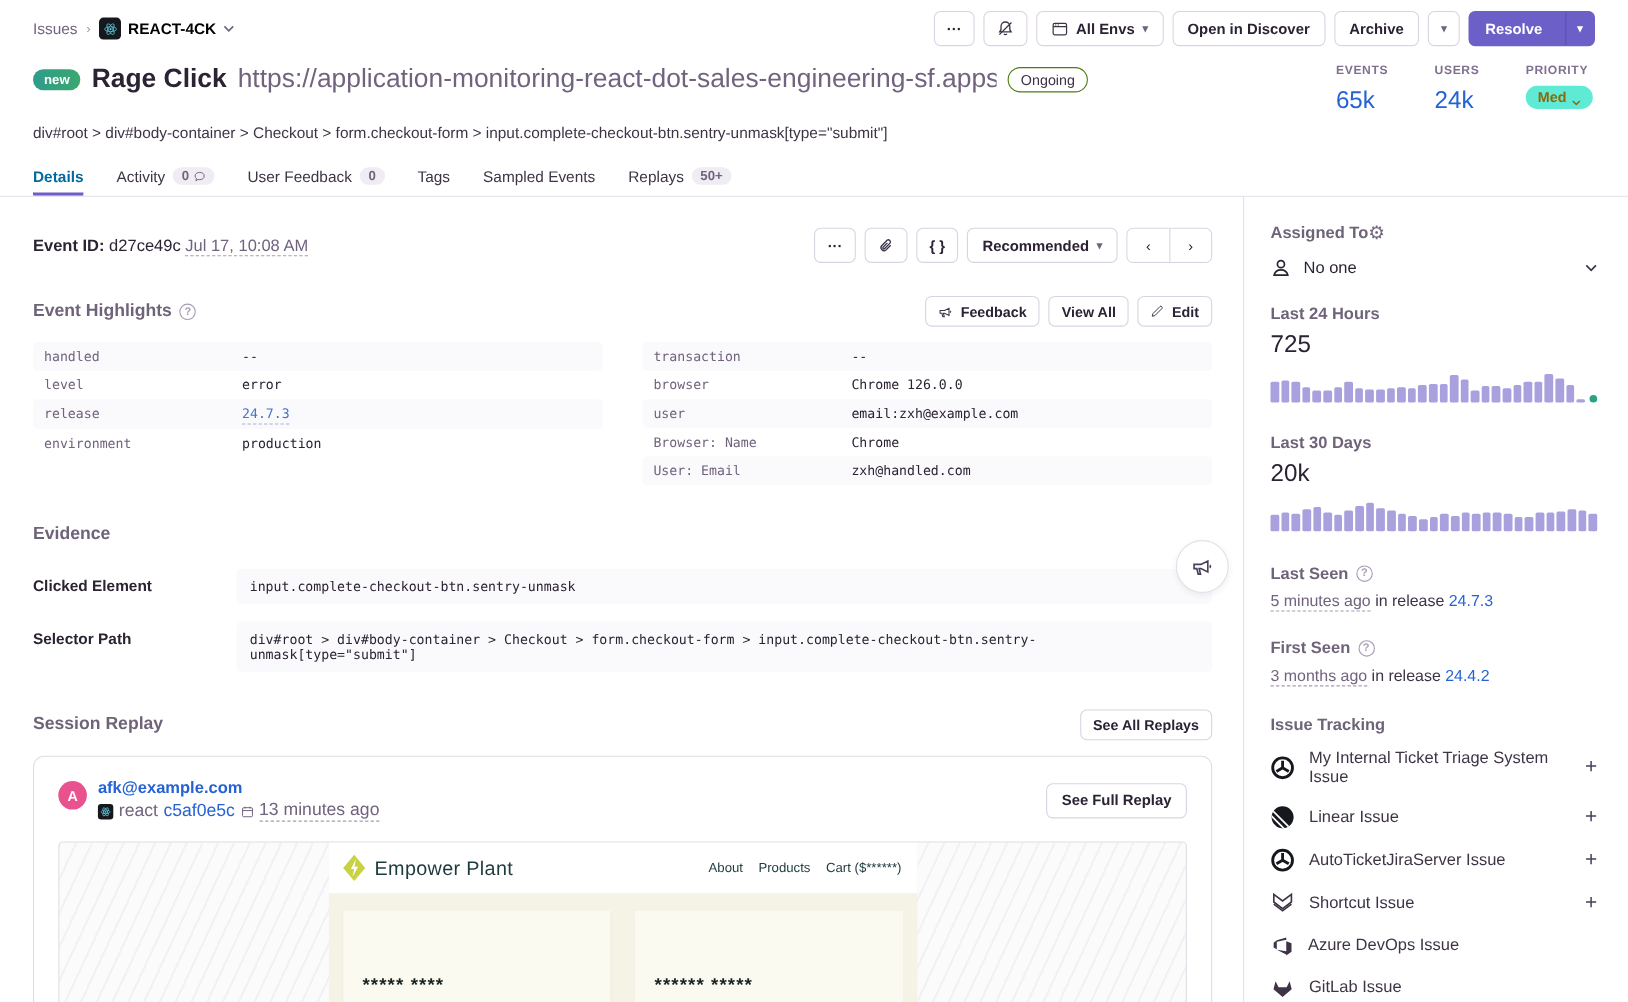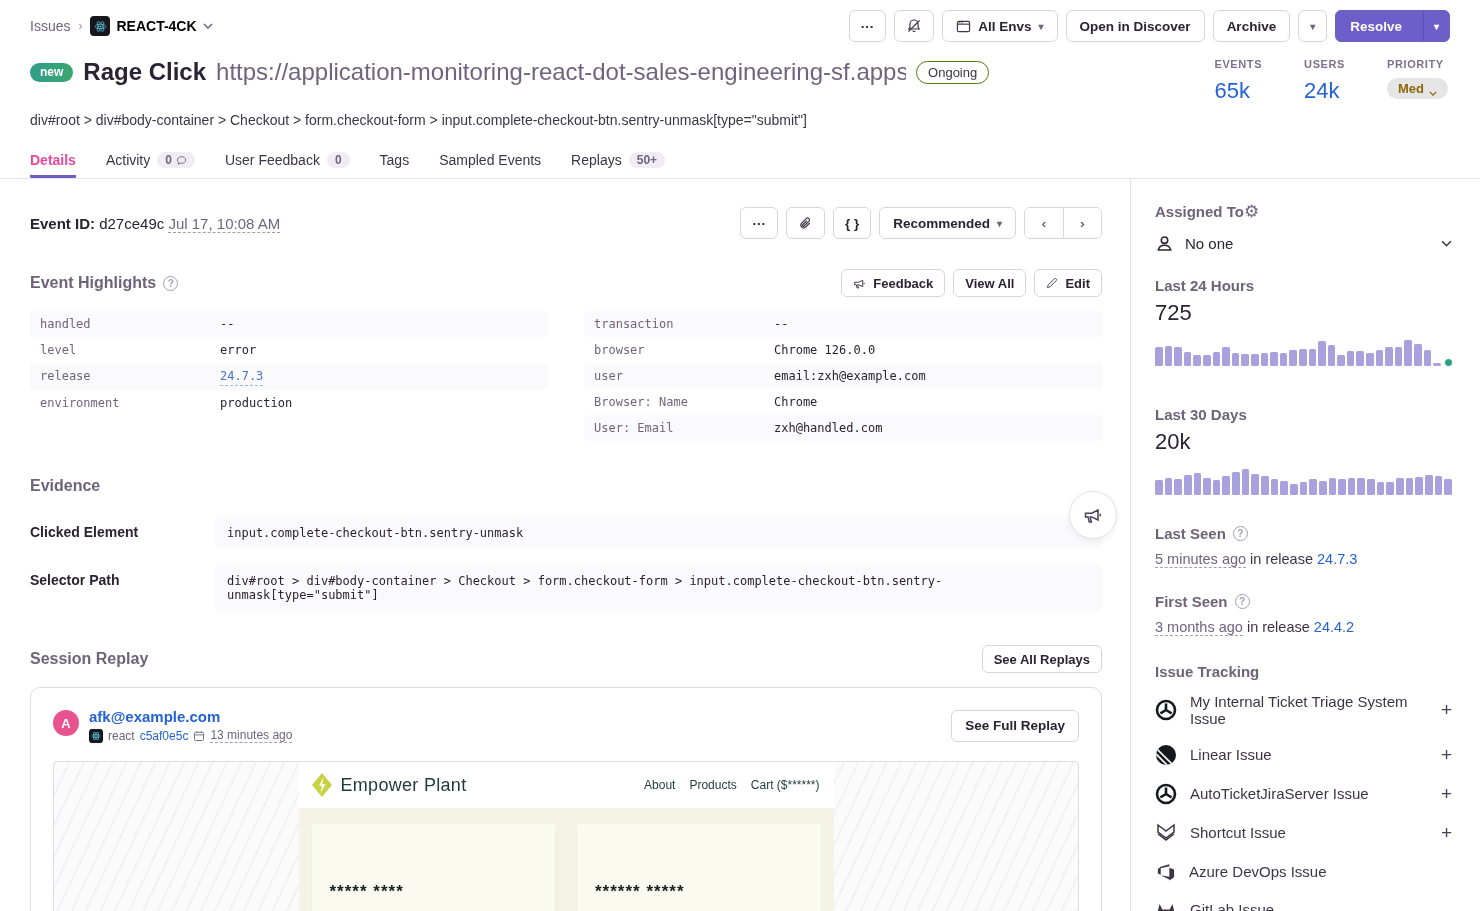--- a/index.html
+++ b/index.html
@@ -30,28 +30,28 @@
   .title-left { display:flex; align-items:center; gap:10px; flex:1; min-width:0; }
   .badge-new { background:linear-gradient(95deg,#2F9C8C,#3BA76E); color:#fff; font-size:12px; font-weight:600;
     padding:2.5px 10px; border-radius:20px; }
   .issue-title { font-size:24px; font-weight:700; white-space:nowrap; }
   .issue-url { font-size:24px; color:#71637E; white-space:nowrap; overflow:hidden; max-width:690px; }
   .badge-ongoing { border:1px solid #4d7c0f; border-radius:20px; font-size:13px; color:#3E3446; padding:3px 11px; white-space:nowrap; }
   .stats { display:flex; gap:42px; padding-right:2px; margin-left:24px; }
   .stat { text-align:left; }
   .stat-label { font-size:11px; font-weight:600; letter-spacing:.6px; color:#80708F; margin-bottom:8px; }
   .stat-value { font-size:22px; color:#2562D4; cursor:pointer; }
-  .badge-priority { display:inline-flex; align-items:flex-end; gap:5px; background:#e5e5e5; color:#8D6708;
+  .badge-priority { display:inline-flex; align-items:flex-end; gap:5px; background:#5eead4; color:#8D6708;
     font-size:13px; font-weight:600; border-radius:20px; padding:3px 11px; cursor:pointer; }
   .culprit { font-size:14px; color:#3E3446; margin-top:8px; white-space:nowrap; }
 
   
   .tabs { display:flex; gap:30px; padding:0 30px; margin-top:18px; border-bottom:1px solid #E7E1EC; }
   .tab { display:flex; align-items:center; gap:7px; font-size:14px; color:#3E3446; padding:6px 0 10px 0; cursor:pointer; }
-  .tab.active { color:#ec4899; font-weight:600; box-shadow:inset 0 -3px 0 #6C5FC7; border-radius:0 0 1px 1px; }
+  .tab.active { color:#0369a1; font-weight:600; box-shadow:inset 0 -3px 0 #6C5FC7; border-radius:0 0 1px 1px; }
   .tab-badge { background:#F0ECF3; color:#71637E; font-size:12px; font-weight:600; border-radius:20px;
     padding:1px 8px; display:inline-flex; align-items:center; gap:4px; }
 
   
   .content { display:flex; height:745px; }
   .main { flex:1; padding:28px 28px 0 30px; min-width:0; }
   .sidebar { width:350px; border-left:1px solid #E7E1EC; padding:24px 28px 0 24px; position:relative; }
 
   
   .event-row { display:flex; justify-content:space-between; align-items:center; }
@@ -86,21 +86,21 @@
   .ev-label { width:185px; flex-shrink:0; font-size:14px; font-weight:600; padding-top:7px; }
   .ev-value { flex:1; background:#FAF9FB; border-radius:5px; font-size:12px; padding:9px 12px; color:#2B2233; }
 
   
   .replay-card { border:1px solid #E0DCE5; border-radius:10px; margin-top:14px; padding:20px 22px; }
   .replay-head { display:flex; justify-content:space-between; align-items:center; }
   .replay-user { display:flex; gap:10px; }
   .avatar { width:26px; height:26px; border-radius:50%; background:#E8538F; color:#fff; font-size:13px;
     font-weight:600; display:flex; align-items:center; justify-content:center; margin-top:2px; }
   .replay-name { font-size:15px; font-weight:600; color:#2562D4; cursor:pointer; }
-  .replay-meta { display:flex; align-items:center; gap:5px; font-size:12px; color:#71637E; margin-top:3px; }
+  .replay-meta { display:flex; align-items:center; gap:5px; font-size:16px; color:#71637E; margin-top:3px; }
   .mini-proj { width:14px; height:14px; border-radius:3px; background:#16181d; display:inline-flex; align-items:center; justify-content:center; }
   .replay-link { color:#2562D4; cursor:pointer; }
   .preview { margin-top:18px; border:1px solid #E0DCE5; border-radius:4px; height:225px; overflow:hidden;
     background:repeating-linear-gradient(115deg,#f2f1f3 0 2px,#fbfbfc 2px 13px); display:flex; justify-content:center; }
   .site { width:535px; background:#F5F3E6; }
   .site-header { background:#fff; height:46px; display:flex; align-items:center; justify-content:space-between; padding:0 14px 0 12px; }
   .brand { display:flex; align-items:center; gap:8px; font-size:18px; color:#1E3A3D; letter-spacing:.3px; }
   .site-nav { display:flex; gap:14px; font-size:12px; color:#1E3A3D; }
   .site-body { display:flex; gap:22px; padding:16px 13px; }
   .prod-card { flex:1; background:#FBFAF0; padding:58px 18px 20px 18px; box-shadow:0 1px 2px rgba(0,0,0,.05); }
@@ -471,21 +471,21 @@
         <div class="bar" style="height: 54%;"></div>
         <div class="bar" style="height: 62%;"></div>
         <div class="bar" style="height: 62%;"></div>
         <div class="bar" style="height: 88%;"></div>
         <div class="bar" style="height: 74%;"></div>
         <div class="bar" style="height: 52%;"></div>
         <div class="bar" style="height: 10%;"></div>
         <div class="dot"></div>
       </div>
 
-    <div class="side-title side-gap" style="margin-top:40px;">Last 30 Days</div>
+    <div class="side-title side-gap" style="margin-top:28px;">Last 30 Days</div>
     <div class="side-count">20k</div>
     <div class="spark">
         <div class="bar" style="height: 50%;"></div>
         <div class="bar" style="height: 58%;"></div>
         <div class="bar" style="height: 55%;"></div>
         <div class="bar" style="height: 68%;"></div>
         <div class="bar" style="height: 72%;"></div>
         <div class="bar" style="height: 58%;"></div>
         <div class="bar" style="height: 50%;"></div>
         <div class="bar" style="height: 62%;"></div>

